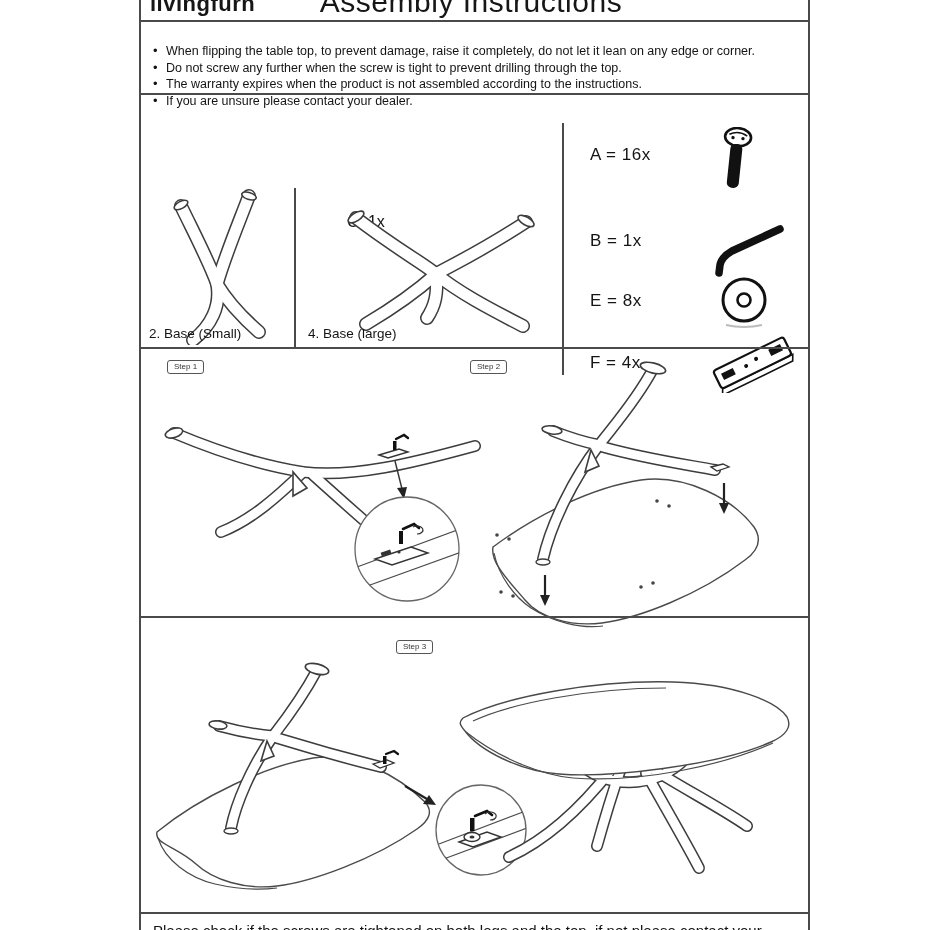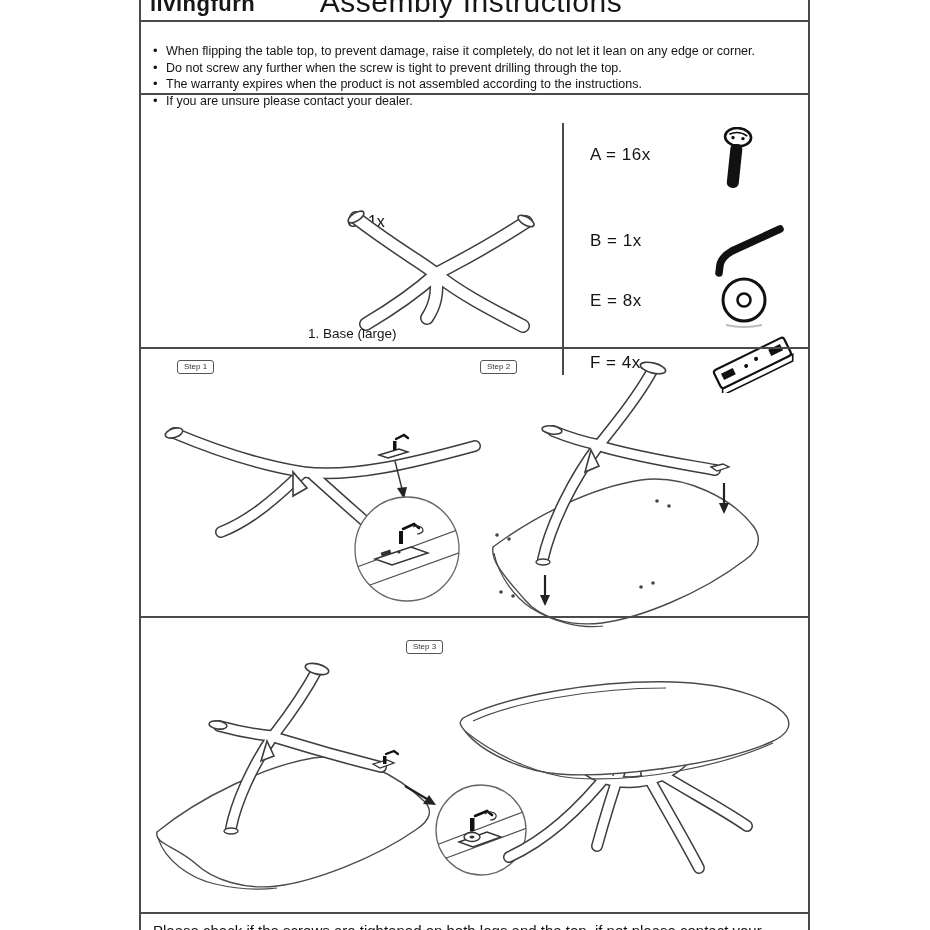--- a/index.html
+++ b/index.html
@@ -42,21 +42,21 @@
   .lbl-c { left:49px; top:25px; font-size:16px; }
   .hw-row { position:absolute; left:0; width:246px; }
   .hw-label { position:absolute; left:26px; font-size:17px; color:#141414; letter-spacing:.5px; }
   .hw-icon { position:absolute; }
 
   
   .sec-steps12 { top:377px; height:281px; }
   .sec-step3 { top:646px; height:200px; }
   .step-badge {
     position:absolute; border:1px solid #555; border-radius:3px; background:#fff;
-    font-size:8px; color:#333; padding:1px 6px 2px 6px; line-height:9px;margin-left:10px;
+    font-size:8px; color:#333; padding:1px 6px 2px 6px; line-height:9px;
   }
   .badge-1 { left:26px; top:11px; }
   .badge-2 { left:329px; top:11px; }
   .badge-3 { left:255px; top:22px; }
   .stepsvg { position:absolute; left:0; top:0; }
 
   
   .sec-footer { top:942px; height:70px; }
   .footer-note { padding:8px 10px 0 12px; font-size:15px; color:#141414; }
 
@@ -89,34 +89,45 @@
         <li>Do not screw any further when the screw is tight to prevent drilling through the top.</li>
         <li>The warranty expires when the product is not assembled according to the instructions.</li>
         <li>If you are unsure please contact your dealer.</li>
       </ul>
     </div>
 
     <div class="sec sec-parts">
       <div class="parts-left">
 
 
+        <div class="cell-bl">
+          <svg class="stepsvg" width="155" height="157" viewBox="0 0 155 157">
+            <path class="to14" d="M40,18 C58,55 70,78 76,96 C80,118 70,138 52,152"></path>
+            <path class="to14" d="M108,8 C95,42 84,68 76,96 C88,116 102,130 118,144"></path>
+            <path class="ti14" d="M40,18 C58,55 70,78 76,96 C80,118 70,138 52,152"></path>
+            <path class="ti14" d="M108,8 C95,42 84,68 76,96 C88,116 102,130 118,144"></path>
+            <ellipse class="cap" cx="40" cy="17" rx="7.5" ry="3.5" transform="rotate(-28 40 17)"></ellipse>
+            <ellipse class="cap" cx="108" cy="8" rx="7.5" ry="3.5" transform="rotate(18 108 8)"></ellipse>
+          </svg>
+          <span class="part-label lbl-bs">2. Base (Small)</span>
+        </div>
 
         <div class="cell-br">
           <span class="part-label lbl-c">C=1x</span>
           <svg class="stepsvg" width="264" height="157" viewBox="0 0 264 157">
             <path class="to14" d="M58,30 C100,62 125,75 138,86 C160,104 190,120 225,138"></path>
             <path class="to14" d="M228,34 C185,62 158,75 138,86 C118,104 95,120 68,136"></path>
             <path class="to14" d="M138,86 C140,106 137,118 129,130"></path>
             <path class="ti14" d="M58,30 C100,62 125,75 138,86 C160,104 190,120 225,138"></path>
             <path class="ti14" d="M228,34 C185,62 158,75 138,86 C118,104 95,120 68,136"></path>
             <path class="ti14" d="M138,86 C140,106 137,118 129,130"></path>
             <ellipse class="cap" cx="58" cy="29" rx="9" ry="4" transform="rotate(-32 58 29)"></ellipse>
             <ellipse class="cap" cx="228" cy="33" rx="9" ry="4" transform="rotate(30 228 33)"></ellipse>
           </svg>
-          <span class="part-label lbl-bl">1. Base (large)</span>
+          <span class="part-label lbl-bl">4. Base (large)</span>
         </div>
       </div>
 
       <div class="parts-right">
 
         <div class="hw-row" style="top:0;height:72px;">
           <span class="hw-label" style="top:22px;">A = 16x</span>
           <svg class="hw-icon" style="left:152px;top:4px;" width="40" height="66" viewBox="0 0 40 66">
             <g transform="rotate(6 20 30)">
               <ellipse cx="20" cy="10" rx="13" ry="9" fill="#fff" stroke="#111" stroke-width="2.6"></ellipse>

